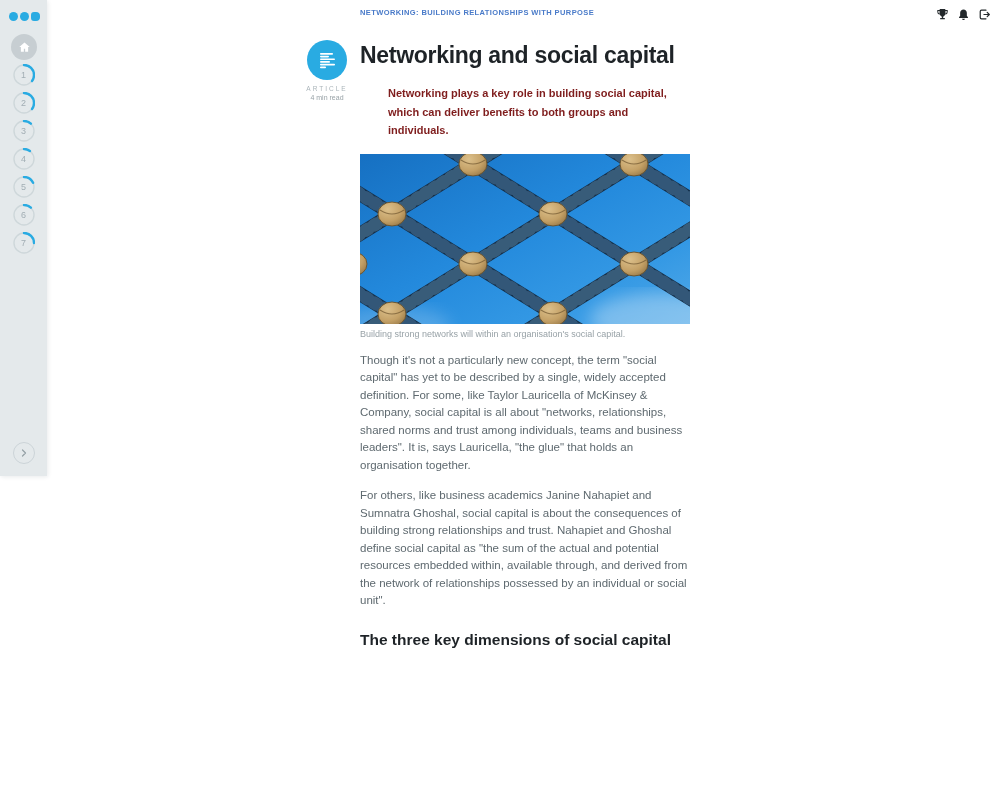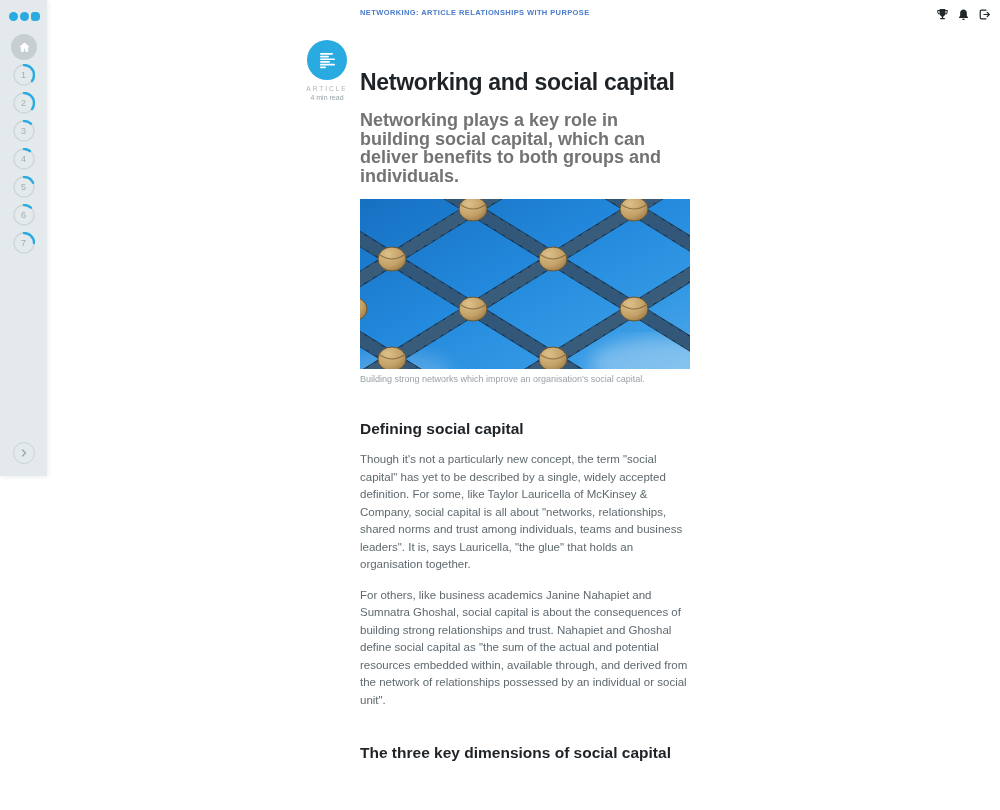--- a/index.html
+++ b/index.html
@@ -30,29 +30,29 @@
   .icon-btn { width:16px; height:16px; display:flex; align-items:center; justify-content:center; cursor:pointer; }
 
   
   .badge { position:absolute; left:305px; top:40px; width:44px; text-align:center; }
   .badge-circle { width:40px; height:40px; margin:0 auto; border-radius:50%; background:#29abe2;
     display:flex; align-items:center; justify-content:center; }
   .badge-type { margin-top:5px; font-size:6.5px; letter-spacing:2px; color:#aab4b9; }
   .badge-time { margin-top:2px; font-size:7px; color:#98a2a7; }
 
   
-  .content { position:absolute; left:360px; top:16px; width:330px; padding-top:53px; }
+  .content { position:absolute; left:360px; top:0; width:330px; padding-top:42px; }
   h1 { font-size:23px; font-weight:bold; color:#1e2327; letter-spacing:-.3px; white-space:nowrap; }
-  .lead { margin-top:15px; font-size:18px; font-weight:bold; line-height:18.5px; color:#737373; }
+  .lead { margin-top:15px; font-size:11px; font-weight:bold; line-height:18.5px; color:#7f1d1d;margin-left:28px; }
   p.body { margin-top:13px; font-size:11.5px; line-height:17.5px; color:#5e696f; }
   figure { margin-top:14px; width:330px; height:170px; overflow:hidden; }
   figcaption { margin-top:5px; font-size:9px; color:#98a2a7; }
   h2 { font-size:15.5px; font-weight:bold; color:#1e2327; white-space:nowrap; }
   .h2-1 { margin-top:36px; }
-  .h2-2 { margin-top:35px; }
+  .h2-2 { margin-top:21px; }
 </style>
 </head>
 <body>
 
 <nav class="sidebar">
   <div class="logo">
     <span class="dot"></span>
     <span class="dot"></span>
     <span class="blob"></span>
   </div>
@@ -115,21 +115,21 @@
     </div>
   </div>
 
   <div class="expand-btn">
     <svg width="8" height="8" viewBox="0 0 8 8">
       <path d="M2.5 1 5.5 4 2.5 7" fill="none" stroke="#94a0a6" stroke-width="1.2" stroke-linecap="round" stroke-linejoin="round"></path>
     </svg>
   </div>
 </nav>
 
-<div class="breadcrumb">NETWORKING: ARTICLE RELATIONSHIPS WITH PURPOSE</div>
+<div class="breadcrumb">NETWORKING: BUILDING RELATIONSHIPS WITH PURPOSE</div>
 
 <div class="topbar-icons">
   <div class="icon-btn">
     <svg width="13" height="13" viewBox="0 0 14 14">
       <path d="M4 1h6v1.2h2.6v2a2.9 2.9 0 0 1-2.7 2.9A3.4 3.4 0 0 1 7.7 9.3v1.6h1.8V12H4.5v-1.1h1.8V9.3A3.4 3.4 0 0 1 4.1 7.1 2.9 2.9 0 0 1 1.4 4.2v-2H4V1zm-1.5 2.3v.9c0 .9.6 1.6 1.4 1.8a3.5 3.5 0 0 1-.1-.8V3.3H2.5zm9 0h-1.3v1.9c0 .3 0 .6-.1.8.8-.2 1.4-.9 1.4-1.8v-.9z" fill="#23282b"></path>
     </svg>
   </div>
   <div class="icon-btn">
     <svg width="13" height="13" viewBox="0 0 14 14">
       <path d="M7 13c.8 0 1.5-.7 1.5-1.5h-3C5.5 12.3 6.2 13 7 13zM7 1.5c-2 0-3.6 1.6-3.6 3.6v3.2L2.2 9.9v.8h9.6v-.8l-1.2-1.6V5.1c0-2-1.6-3.6-3.6-3.6z" fill="#23282b"></path>
@@ -230,21 +230,20 @@
           <path d="M262 6 Q274 14 286 6"></path>
         <path d="M20 56 Q32 64 44 56"></path>
           <path d="M181 56 Q193 64 205 56"></path>
         <path d="M101 106 Q113 114 125 106"></path>
           <path d="M262 106 Q274 114 286 106"></path>
         <path d="M20 156 Q32 164 44 156"></path>
           <path d="M181 156 Q193 164 205 156"></path>
       </g>
     </svg>
   </figure>
-  <figcaption>Building strong networks which improve an organisation's social capital.</figcaption>
-
-  <h2 class="h2-1">Defining social capital</h2>
+  <figcaption>Building strong networks will within an organisation's social capital.</figcaption>
+
   <p class="body">Though it's not a particularly new concept, the term "social capital" has yet to be described by a single, widely accepted definition. For some, like Taylor Lauricella of McKinsey &amp; Company, social capital is all about "networks, relationships, shared norms and trust among individuals, teams and business leaders". It is, says Lauricella, "the glue" that holds an organisation together.</p>
   <p class="body">For others, like business academics Janine Nahapiet and Sumnatra Ghoshal, social capital is about the consequences of building strong relationships and trust. Nahapiet and Ghoshal define social capital as "the sum of the actual and potential resources embedded within, available through, and derived from the network of relationships possessed by an individual or social unit".</p>
 
   <h2 class="h2-2">The three key dimensions of social capital</h2>
 
 </main>
 
 </body></html>

